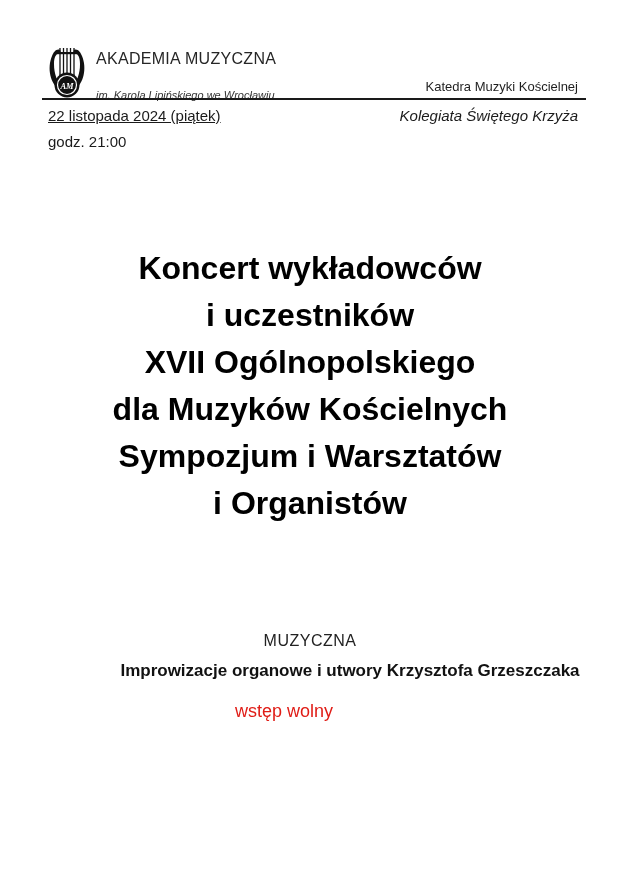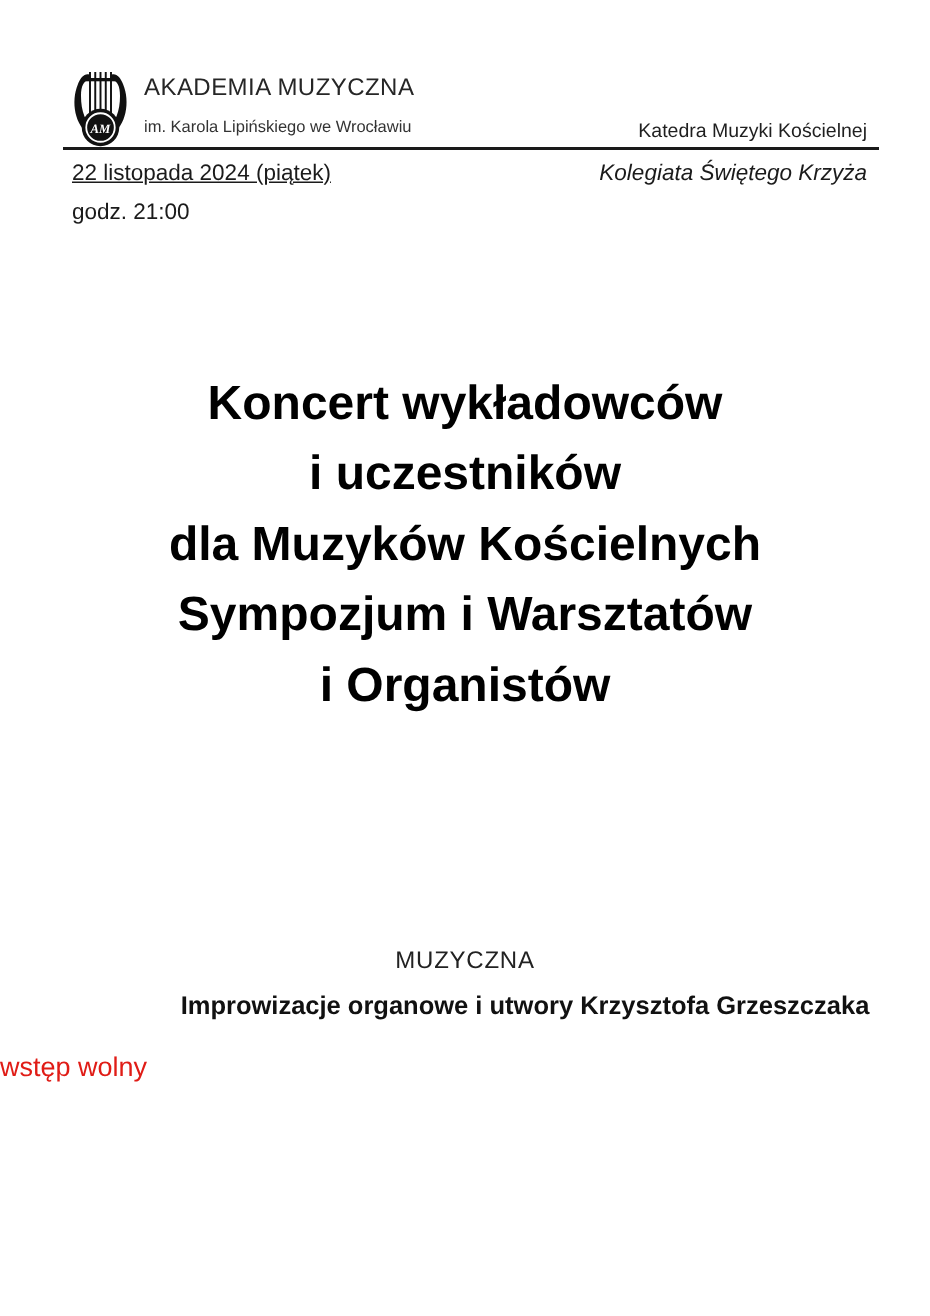--- a/index.html
+++ b/index.html
@@ -32,22 +32,23 @@
     top: 50px;
     white-space: nowrap;
   }
   .org-name {
     font-size: 16px;
     letter-spacing: 0.3px;
     color: #262626;
   }
   .org-subtitle {
     font-size: 11px;
-    margin-top: 11px;
+    margin-top: 21px;
     color: #333333;
+    font-style: italic;
   }
   .department {
     position: absolute;
     right: 42px;
     top: 79px;
     font-size: 13px;
     color: #1f1f1f;
     white-space: nowrap;
     padding-left: 19px;
   }
@@ -113,24 +114,24 @@
     top: 661px;
     width: 620px;
     text-align: center;
     font-size: 17px;
     font-weight: bold;
     color: #111111;
     margin-left: 40px;
   }
   .admission {
     position: absolute;
-    left: 0;
+    left: 16px;
     top: 701px;
     width: 536px;
-    text-align: left;
+    text-align: center;
     font-size: 18px;
   }
 </style>
 </head>
 <body>
 
 <div class="page">
 
   <svg class="logo" viewBox="0 0 42 54" xmlns="http://www.w3.org/2000/svg" aria-hidden="true">
 
@@ -162,20 +163,21 @@
 
   <div class="rule"></div>
 
   <div class="event-date">22 listopada 2024 (piątek)</div>
   <div class="event-venue">Kolegiata Świętego Krzyża</div>
   <div class="event-time">godz. 21:00</div>
 
   <div class="title-block">
     <div>Koncert wykładowców</div>
     <div>i uczestników</div>
+    <div>XVII Ogólnopolskiego</div>
     <div>dla Muzyków Kościelnych</div>
     <div>Sympozjum i Warsztatów</div>
     <div>i Organistów</div>
   </div>
 
   <div class="program-heading">MUZYCZNA</div>
   <div class="program-desc">Improwizacje organowe i utwory Krzysztofa Grzeszczaka</div>
   <div class="admission" style="color: rgb(224, 28, 22);">wstęp wolny</div>
 
 </div>

